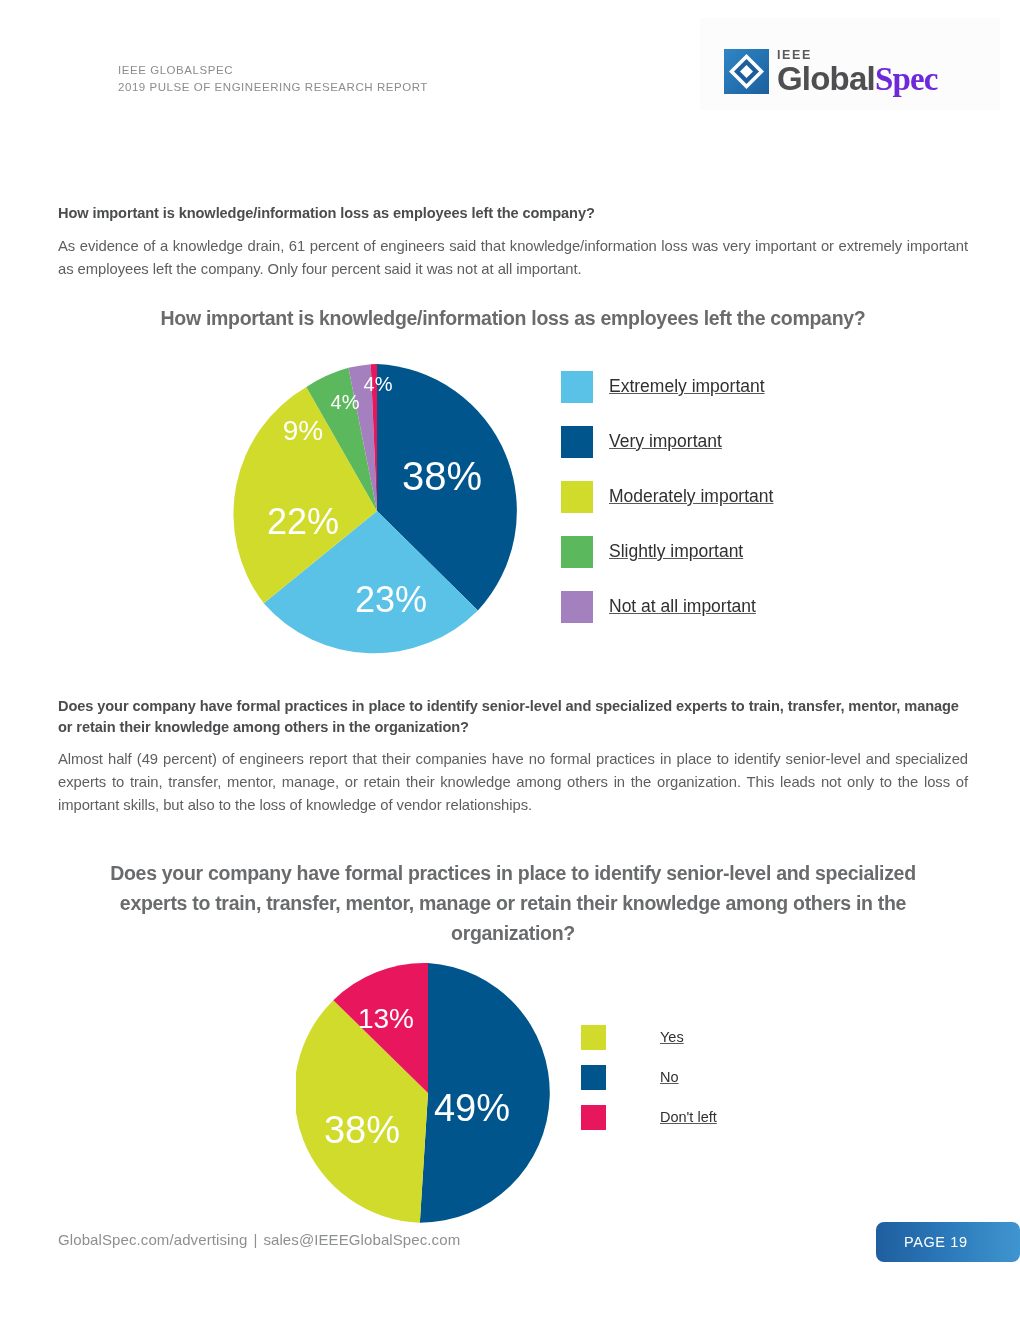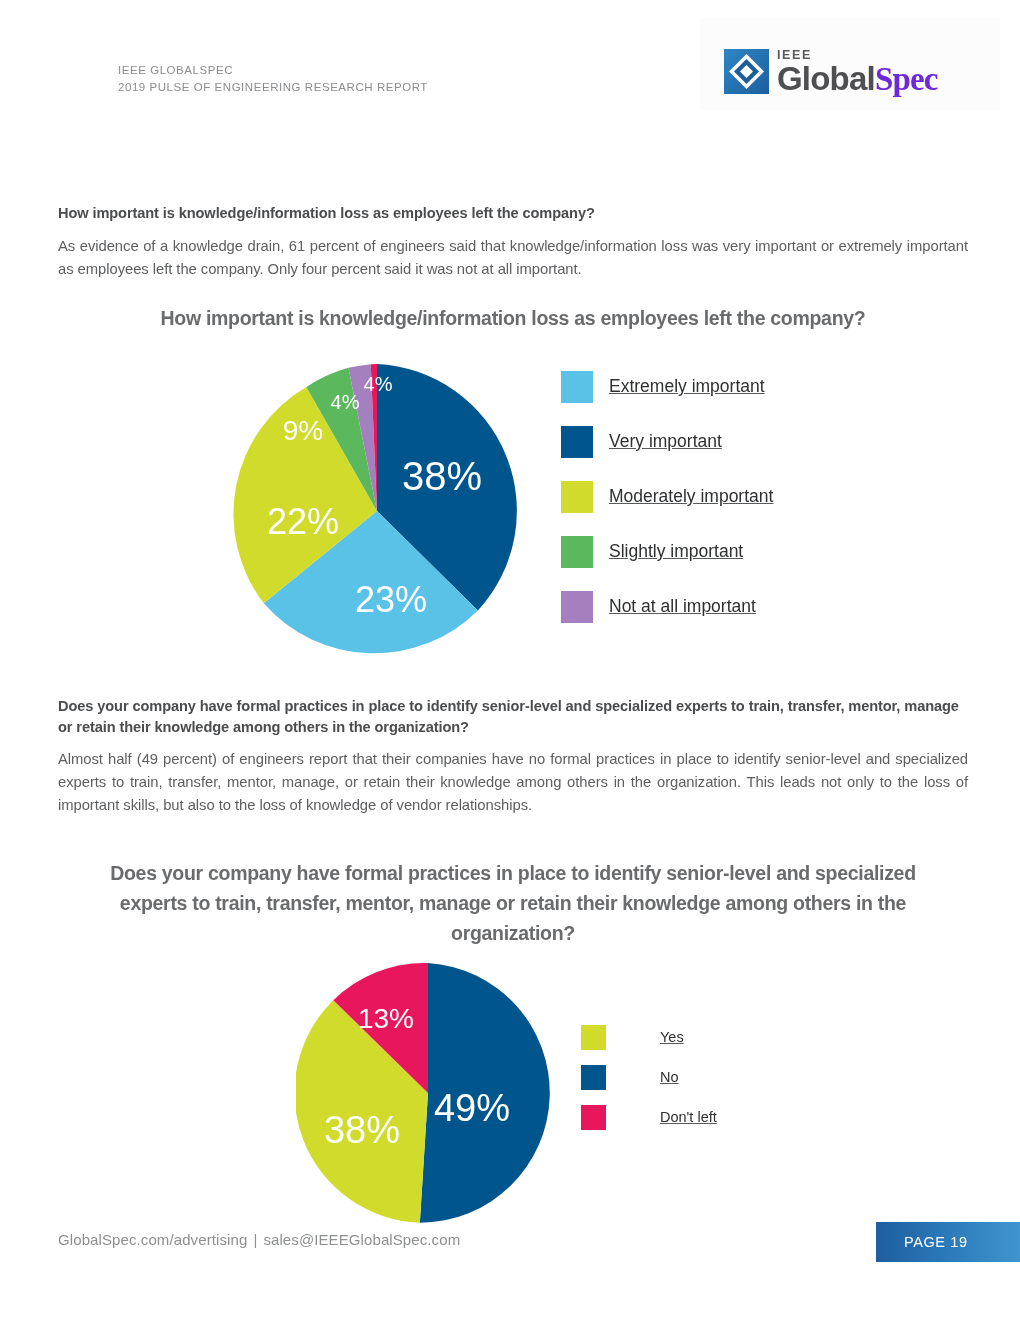--- a/index.html
+++ b/index.html
@@ -168,20 +168,21 @@
     width: 144px;
     height: 40px;
     background: linear-gradient(to right, #1f5e9e 0%, #2a77b8 45%, #3f95cf 100%);
     color: #ffffff;
     font-size: 14.5px;
     letter-spacing: 0.6px;
     display: flex;
     align-items: center;
     padding-left: 28px;
     box-sizing: border-box;
+    border-radius: 8px;
   }
 </style>
 </head>
 <body>
 
 <div class="header">
   <div class="header-panel"></div>
 
   <div class="kicker"><span>IEEE GLOBALSPEC</span><br><span>2019 PULSE OF ENGINEERING RESEARCH REPORT</span></div>
 

